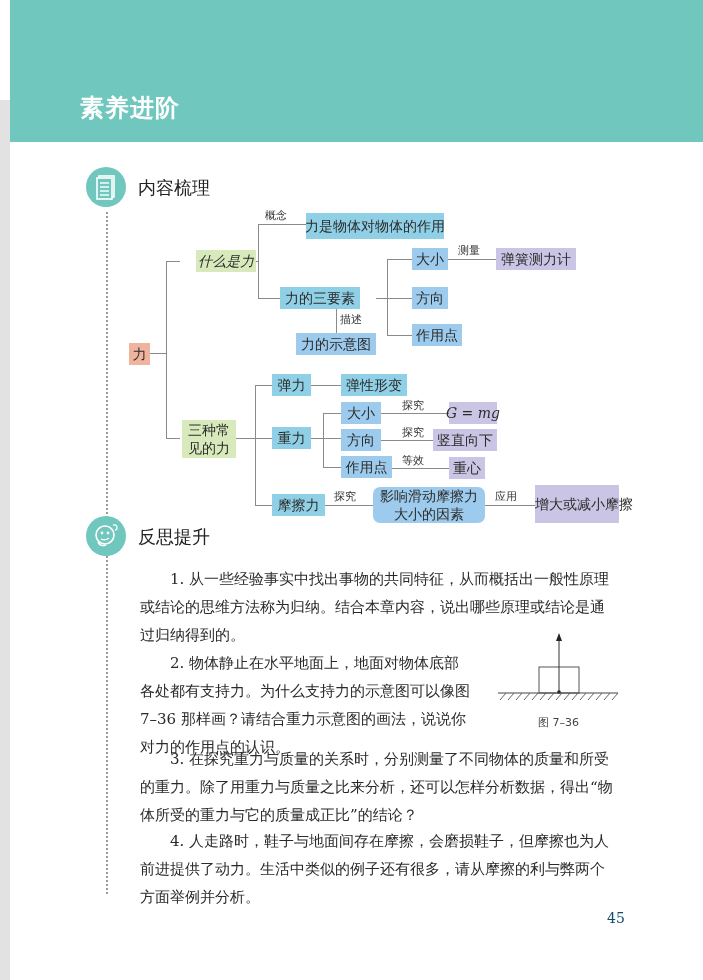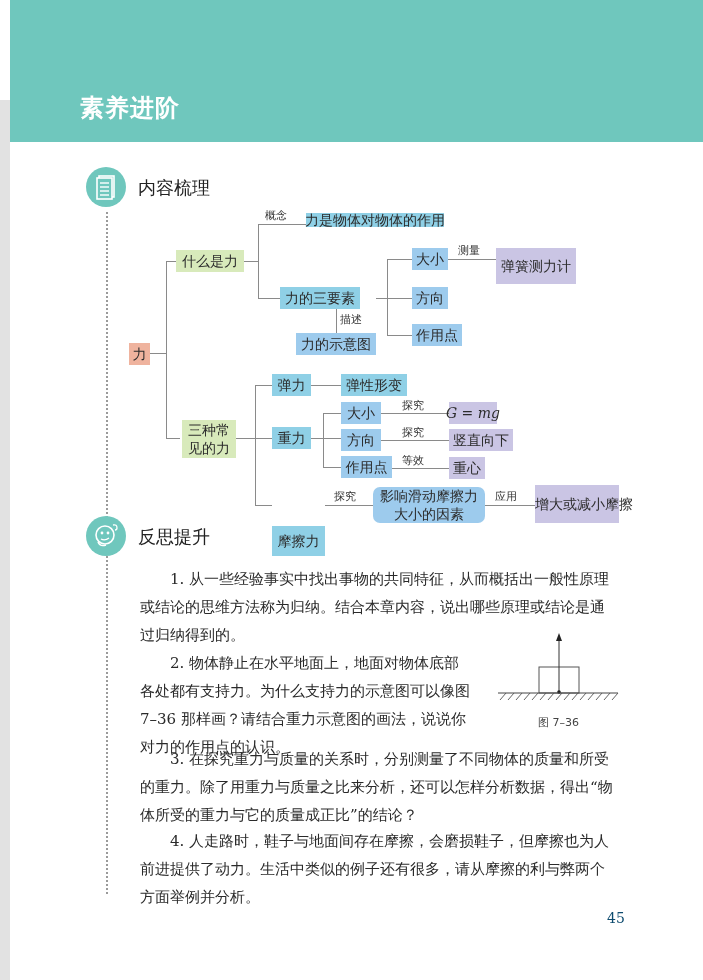--- a/index.html
+++ b/index.html
@@ -76,49 +76,49 @@
   <div class="ln" style="left:323px;top:467px;width:18px;height:1px;"></div>
   <div class="ln" style="left:381px;top:413px;width:68px;height:1px;"></div>
   <div class="ln" style="left:381px;top:440px;width:68px;height:1px;"></div>
   <div class="ln" style="left:392px;top:468px;width:57px;height:1px;"></div>
   <div class="ln" style="left:325px;top:505px;width:48px;height:1px;"></div>
   <div class="ln" style="left:485px;top:505px;width:50px;height:1px;"></div>
 </div>
 
 <div class="box c-root" style="left:129px;top:343px;width:21px;height:22px;">力</div>
 
-<div class="box c-green" style="left:176px;top:250px;width:68px;height:22px;">什么是力</div>
+<div class="box c-green" style="left:196px;top:250px;width:60px;height:22px;font-style:italic;">什么是力</div>
 <div class="lbl" style="left:265px;top:208px;">概念</div>
-<div class="box c-cyan" style="left:306px;top:213px;width:138px;height:14px;">力是物体对物体的作用</div>
+<div class="box c-cyan" style="left:306px;top:213px;width:138px;height:26px;">力是物体对物体的作用</div>
 <div class="box c-cyan" style="left:280px;top:287px;width:80px;height:22px;">力的三要素</div>
 <div class="lbl" style="left:340px;top:312px;">描述</div>
 <div class="box c-blue" style="left:296px;top:333px;width:80px;height:22px;">力的示意图</div>
 <div class="box c-blue" style="left:412px;top:248px;width:36px;height:22px;">大小</div>
 <div class="box c-blue" style="left:412px;top:287px;width:36px;height:22px;">方向</div>
 <div class="box c-blue" style="left:412px;top:324px;width:50px;height:22px;">作用点</div>
 <div class="lbl" style="left:458px;top:243px;">测量</div>
-<div class="box c-lav" style="left:496px;top:248px;width:80px;height:36px;">弹簧测力计</div>
+<div class="box c-lav" style="left:496px;top:248px;width:80px;height:22px;">弹簧测力计</div>
 
 <div class="box c-green" style="left:182px;top:420px;width:54px;height:38px;flex-direction:column;">
   <span>三种常</span>
   <span>见的力</span>
 </div>
 <div class="box c-cyan" style="left:272px;top:374px;width:39px;height:22px;">弹力</div>
 <div class="box c-cyan" style="left:341px;top:374px;width:66px;height:22px;">弹性形变</div>
 <div class="box c-cyan" style="left:272px;top:427px;width:39px;height:22px;">重力</div>
 <div class="box c-blue" style="left:341px;top:402px;width:40px;height:22px;">大小</div>
 <div class="box c-blue" style="left:341px;top:429px;width:40px;height:22px;">方向</div>
 <div class="box c-blue" style="left:341px;top:456px;width:51px;height:22px;">作用点</div>
 <div class="lbl" style="left:402px;top:398px;">探究</div>
 <div class="lbl" style="left:402px;top:425px;">探究</div>
 <div class="lbl" style="left:402px;top:453px;">等效</div>
 <div class="box c-lav" style="left:449px;top:402px;width:48px;height:22px;font-style:italic;">G = mg</div>
-<div class="box c-lav" style="left:449px;top:429px;width:64px;height:22px;">竖直向下</div>
+<div class="box c-lav" style="left:433px;top:429px;width:64px;height:22px;">竖直向下</div>
 <div class="box c-lav" style="left:449px;top:457px;width:36px;height:22px;">重心</div>
-<div class="box c-cyan" style="left:272px;top:494px;width:53px;height:30px;margin-top:32px;">摩擦力</div>
+<div class="box c-cyan" style="left:272px;top:494px;width:53px;height:22px;">摩擦力</div>
 <div class="lbl" style="left:334px;top:489px;">探究</div>
 <div class="box c-blue" style="left:373px;top:487px;width:112px;height:36px;flex-direction:column;border-radius:7px;">
   <span>影响滑动摩擦力</span>
   <span>大小的因素</span>
 </div>
 <div class="lbl" style="left:495px;top:489px;">应用</div>
 <div class="box c-lav" style="left:535px;top:485px;width:84px;height:38px;flex-direction:row;justify-content:space-between;">
   <span>增大或减小</span>
   <span>摩擦</span>
 </div>

